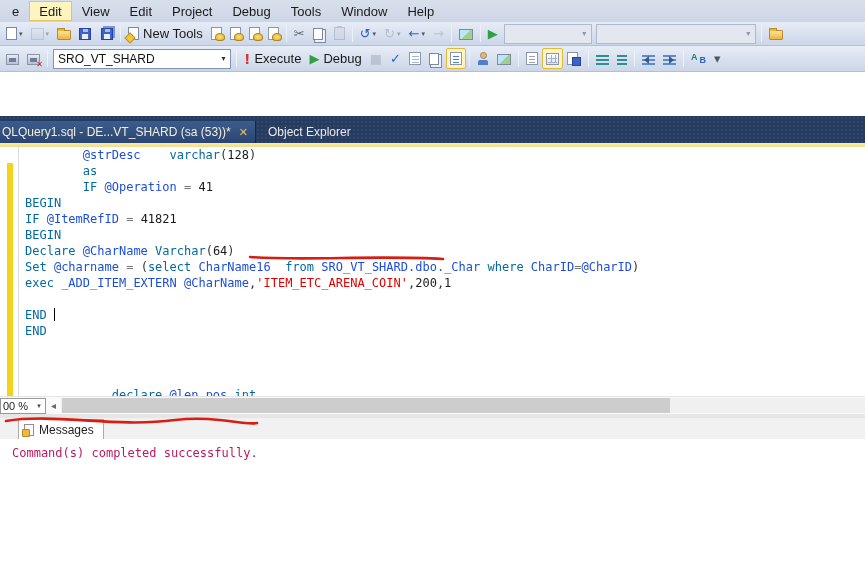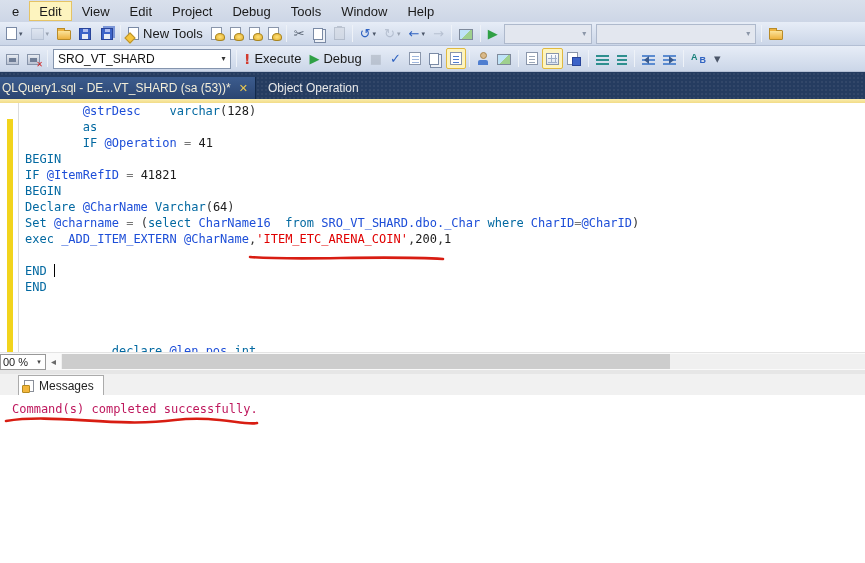--- a/index.html
+++ b/index.html
@@ -92,21 +92,21 @@
   .i-ab { width:15px; height:13px; font:bold 9px "Liberation Sans",sans-serif; }
   .i-ab::before { content:'A'; position:absolute; left:0; top:0; color:#18807a; }
   .i-ab::after { content:'B'; position:absolute; right:0; bottom:0; color:#2f62c1; }
   .i-msg { width:10px; height:12px; background:#fff; border:1px solid #8a8f99; }
   .i-msg::after { content:''; position:absolute; left:-3px; bottom:-2px; width:6px; height:6px;
         background:#f2b63c; border:1px solid #b58a20; border-radius:1px; }
 
   
   .tabbar { height:27px; background:#253c60;
         background-image:radial-gradient(rgba(255,255,255,.06) 1px, transparent 1px); background-size:4px 4px;
-        display:flex; align-items:flex-end; }
+        display:flex; align-items:flex-end;margin-top:44px; }
   .doc-tab { height:22px; display:flex; align-items:center; padding:0 7px 0 2px;
         background:linear-gradient(#3c5c8e,#2b4571); color:#f3eed9; font-size:12px; white-space:nowrap; }
   .doc-tab .closex { margin-left:8px; color:#ecc94f; font-size:11px; font-family:"DejaVu Sans",sans-serif; }
   .tab-div { width:1px; height:22px; background:#12294a; }
   .oe-tab { height:22px; display:flex; align-items:center; padding:0 12px; color:#e9e9e9; font-size:12px; }
   .yellow-strip { height:4px; background:linear-gradient(#f9ecae,#f2dc88); }
 
   
   .editor { height:249px; background:#fff; display:flex; overflow:hidden; position:relative; }
   .ed-margin { width:19px; flex:none; border-right:1px solid #dcdcdc; position:relative; background:#fff; }
@@ -313,21 +313,21 @@
       </span>
     </div>
 
   <div class="tabbar">
     <div class="doc-tab">
       <span>QLQuery1.sql - DE...VT_SHARD (sa (53))*</span>
       <span class="closex">✕</span>
     </div>
     <div class="tab-div"></div>
     <div class="oe-tab">
-      <span>Object Operation</span>
+      <span>Object Explorer</span>
     </div>
   </div>
   <div class="yellow-strip"></div>
 
   <div class="editor">
     <div class="ed-margin">
       <div class="changebar"></div>
     </div>
     <div class="code" id="code"><div class="code-line"><span class="tok-p">        </span><span class="tok-i">@strDesc</span><span class="tok-p">    </span><span class="tok-k">varchar</span><span class="tok-p">(</span><span class="tok-n">128</span><span class="tok-p">)</span></div><div class="code-line"><span class="tok-p">        </span><span class="tok-k">as</span></div><div class="code-line"><span class="tok-p">        </span><span class="tok-k">IF</span><span class="tok-p"> </span><span class="tok-i">@Operation</span><span class="tok-p"> </span><span class="tok-o">=</span><span class="tok-p"> </span><span class="tok-n">41</span></div><div class="code-line"><span class="tok-k">BEGIN</span></div><div class="code-line"><span class="tok-k">IF</span><span class="tok-p"> </span><span class="tok-i">@ItemRefID</span><span class="tok-p"> </span><span class="tok-o">=</span><span class="tok-p"> </span><span class="tok-n">41821</span></div><div class="code-line"><span class="tok-k">BEGIN</span></div><div class="code-line"><span class="tok-k">Declare</span><span class="tok-p"> </span><span class="tok-i">@CharName</span><span class="tok-p"> </span><span class="tok-k">Varchar</span><span class="tok-p">(</span><span class="tok-n">64</span><span class="tok-p">)</span></div><div class="code-line"><span class="tok-k">Set</span><span class="tok-p"> </span><span class="tok-i">@charname</span><span class="tok-p"> </span><span class="tok-o">=</span><span class="tok-p"> (</span><span class="tok-k">select</span><span class="tok-p"> </span><span class="tok-i">CharName16</span><span class="tok-p">  </span><span class="tok-k">from</span><span class="tok-p"> </span><span class="tok-i">SRO_VT_SHARD.dbo._Char</span><span class="tok-p"> </span><span class="tok-k">where</span><span class="tok-p"> </span><span class="tok-i">CharID</span><span class="tok-o">=</span><span class="tok-i">@CharID</span><span class="tok-p">)</span></div><div class="code-line"><span class="tok-k">exec</span><span class="tok-p"> </span><span class="tok-i">_ADD_ITEM_EXTERN</span><span class="tok-p"> </span><span class="tok-i">@CharName</span><span class="tok-p">,</span><span class="tok-s">'ITEM_ETC_ARENA_COIN'</span><span class="tok-p">,</span><span class="tok-n">200</span><span class="tok-p">,</span><span class="tok-n">1</span></div><div class="code-line"></div><div class="code-line"><span class="tok-k">END</span><span class="tok-p"> </span><span class="caret"></span></div><div class="code-line"><span class="tok-k">END</span></div><div class="code-line"></div><div class="code-line"></div><div class="code-line"></div><div class="code-line"><span class="tok-p">            </span><span class="tok-k">declare</span><span class="tok-p"> </span><span class="tok-i">@len_pos</span><span class="tok-p"> </span><span class="tok-k">int</span></div></div>
   </div>

